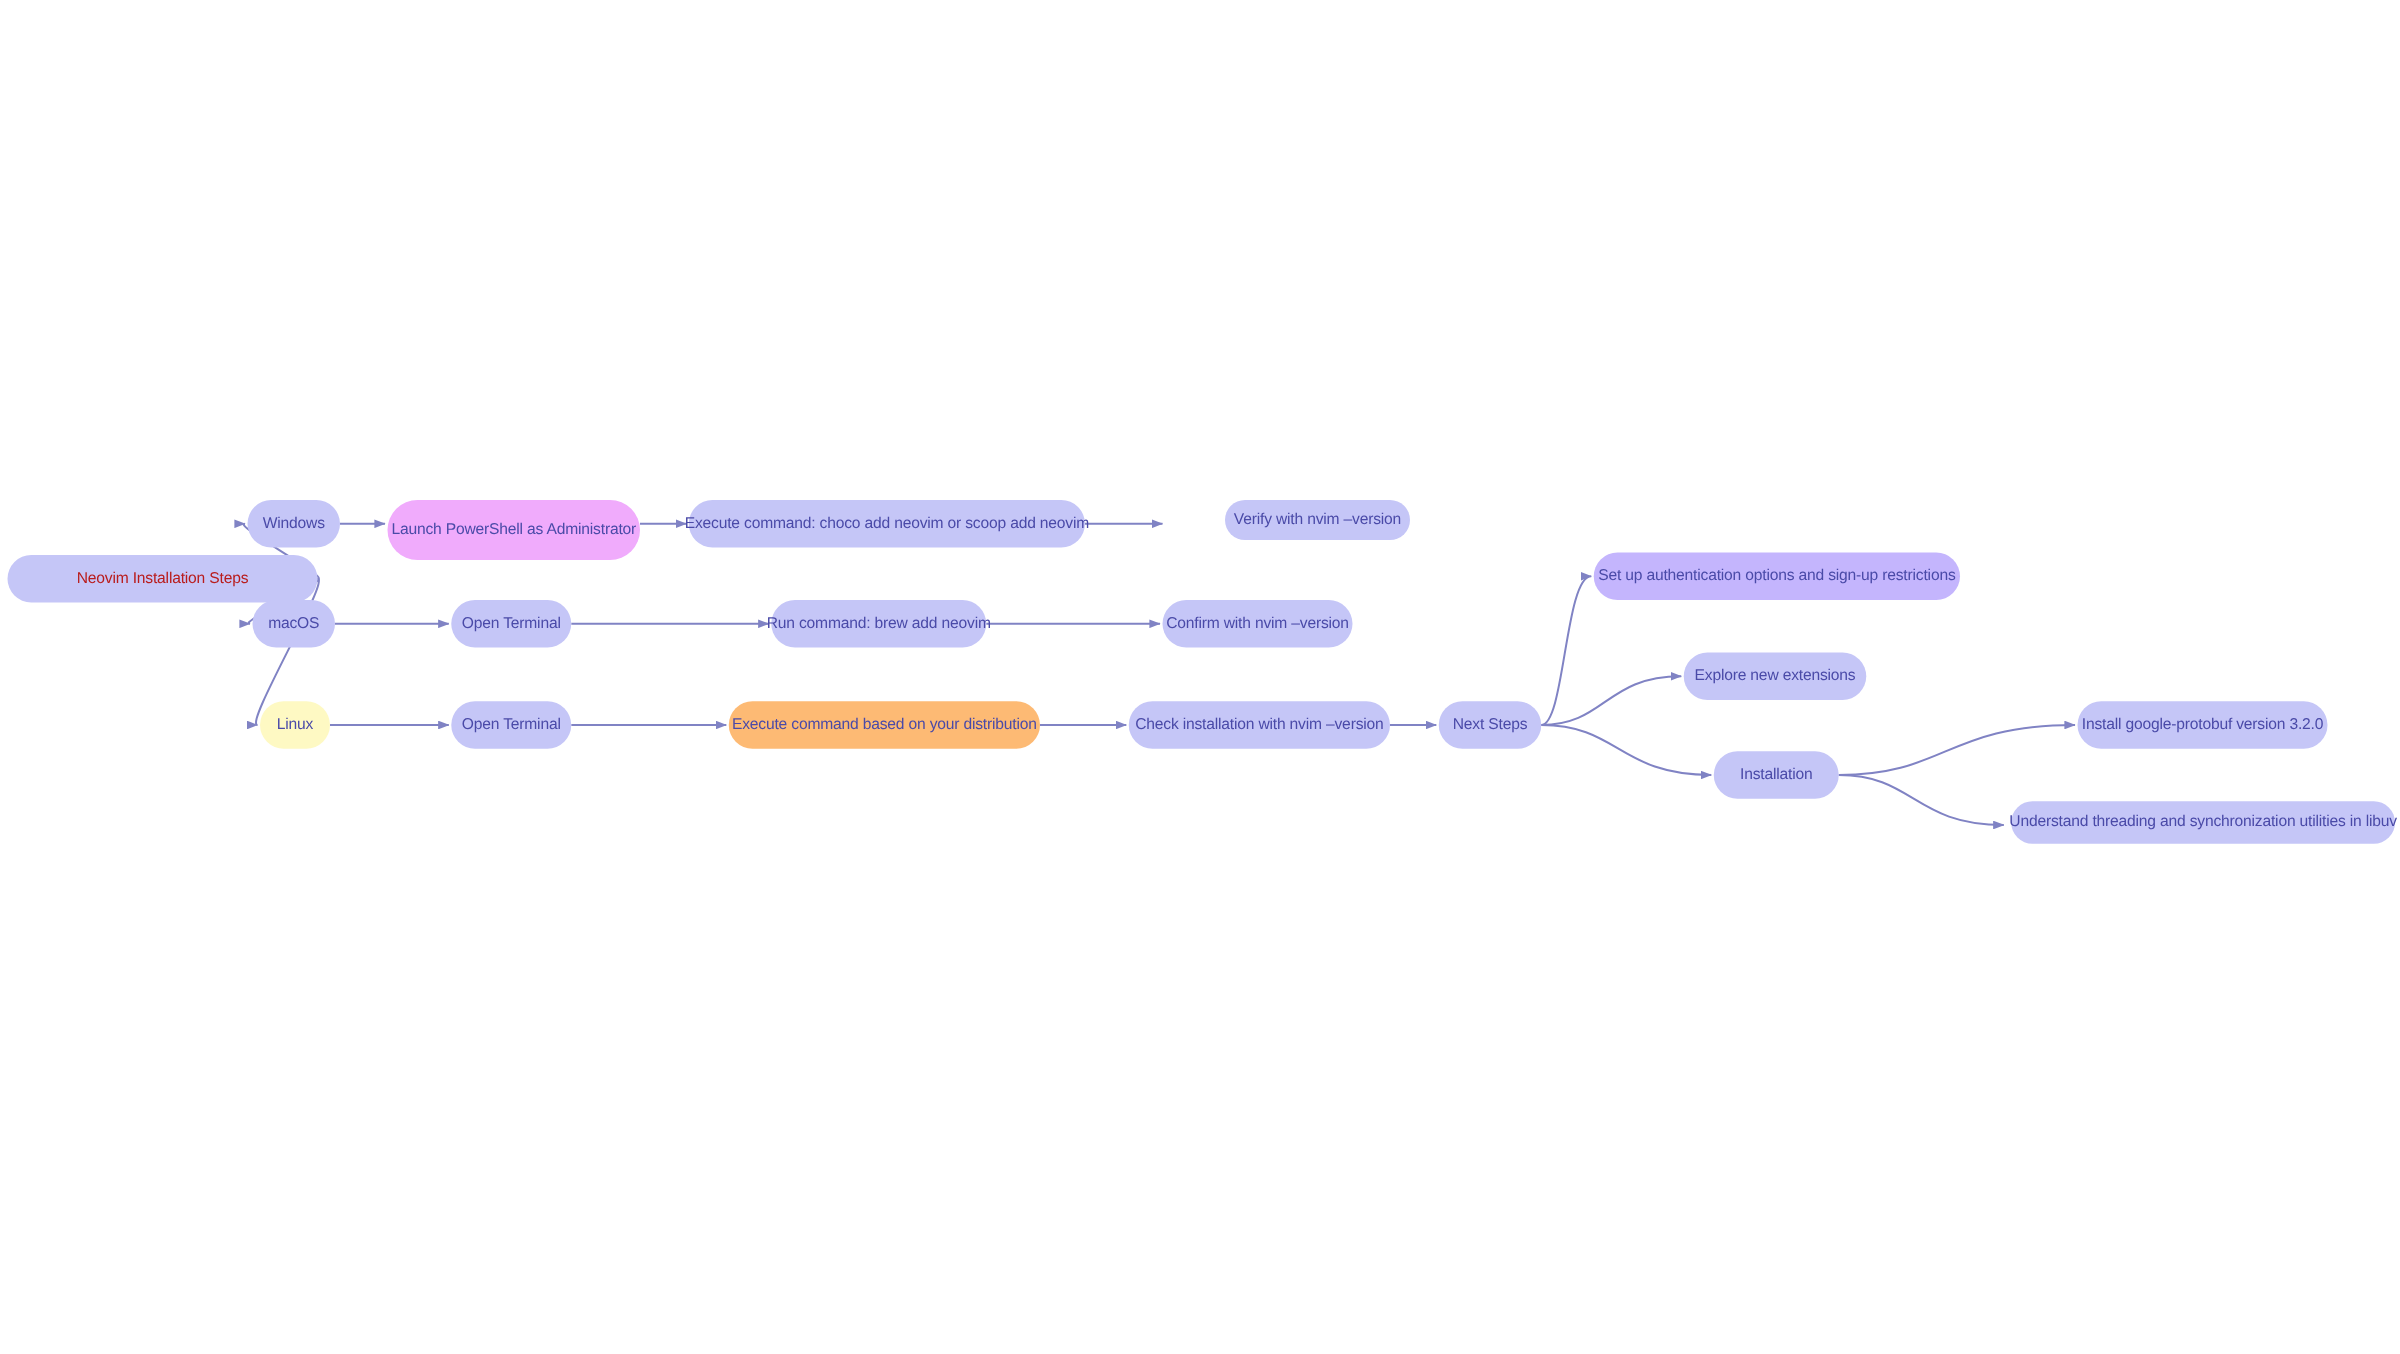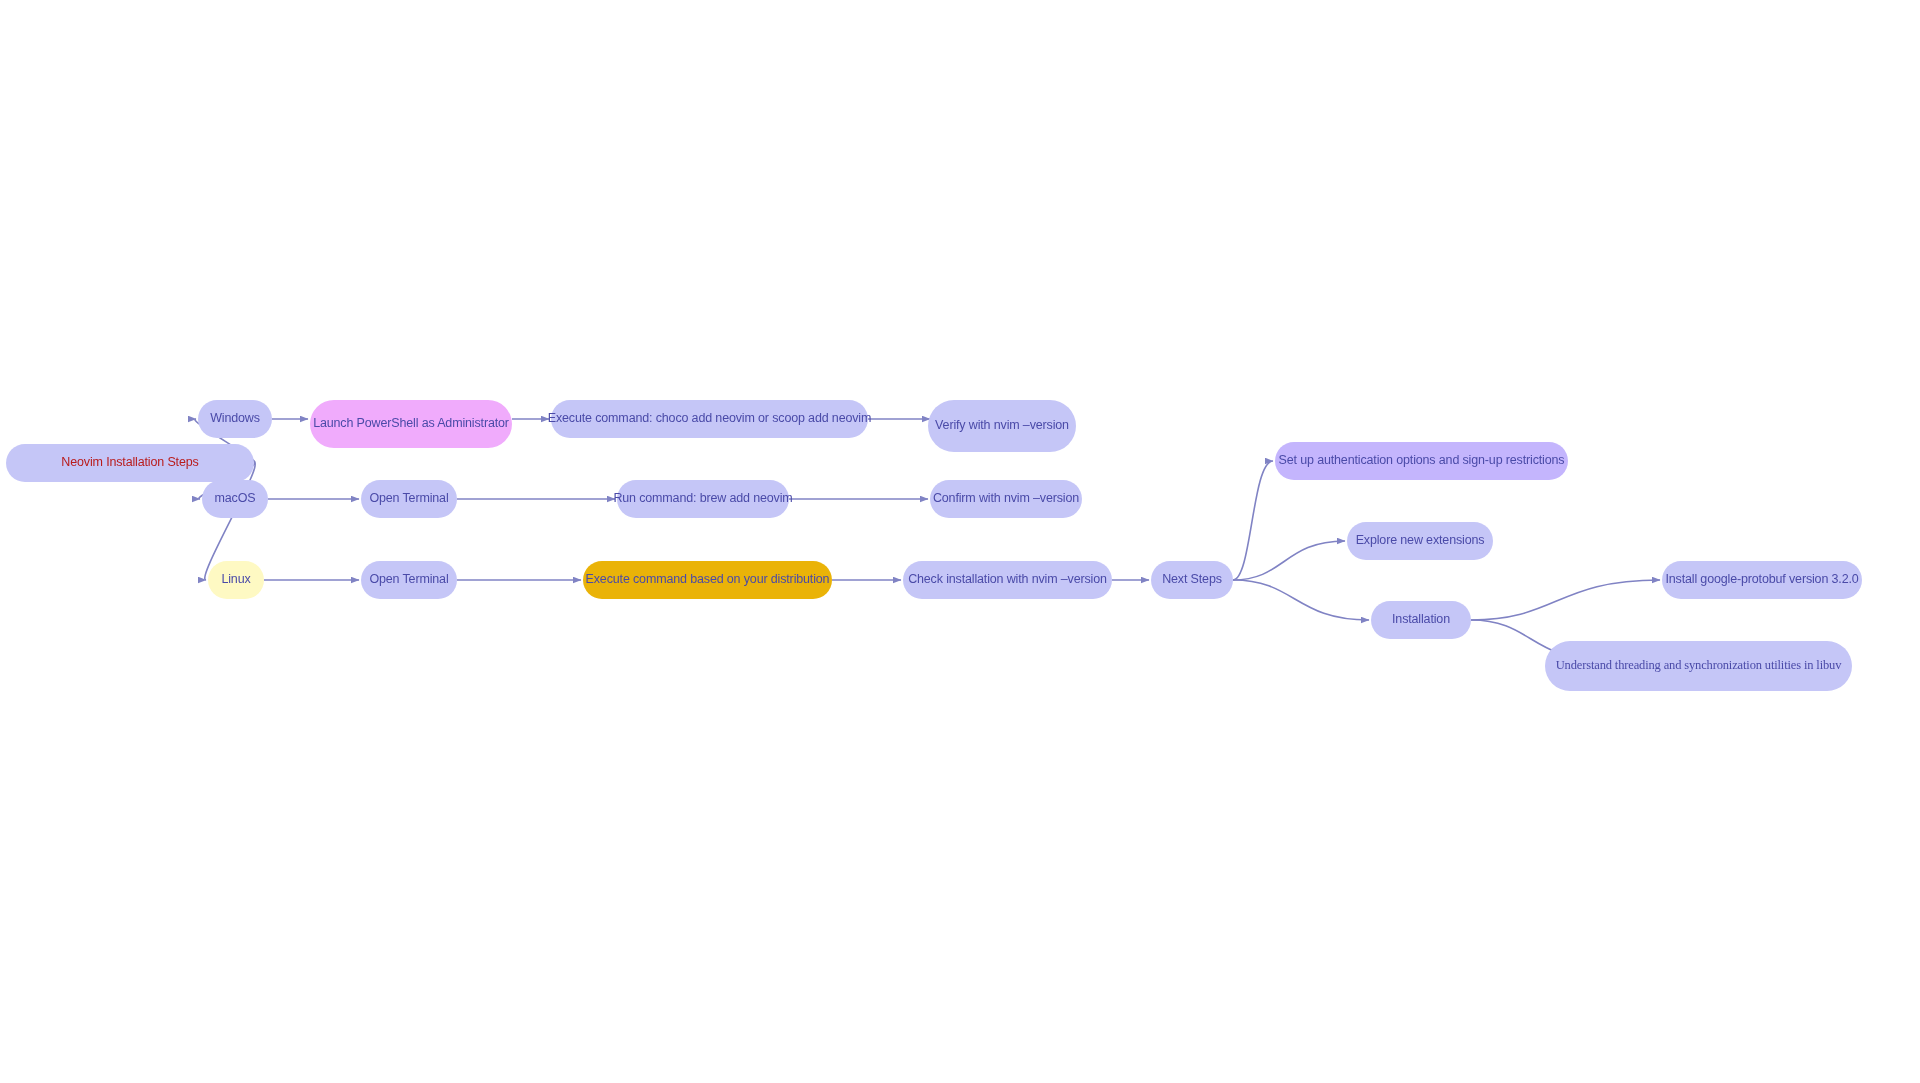--- a/index.html
+++ b/index.html
@@ -84,59 +84,59 @@
       </div>
       <div class="node" style="left: 198px; top: 400px; width: 74px; height: 38px; background: rgb(197, 198, 247); color: rgb(74, 74, 168); text-align: right;">
         <span class="node-label">Windows</span>
       </div>
       <div class="node" style="left: 310px; top: 400px; width: 202px; height: 48px; background: #f0abfc; color: rgb(74, 74, 168);">
         <span class="node-label">Launch PowerShell as Administrator</span>
       </div>
       <div class="node" style="left: 551px; top: 400px; width: 317px; height: 38px; background: rgb(197, 198, 247); color: rgb(74, 74, 168);">
         <span class="node-label">Execute command: choco add neovim or scoop add neovim</span>
       </div>
-      <div class="node" style="left: 928px; top: 400px; width: 148px; height: 52px; background: rgb(197, 198, 247); color: rgb(74, 74, 168);">
+      <div class="node" style="left: 980px; top: 400px; width: 148px; height: 32px; background: rgb(197, 198, 247); color: rgb(74, 74, 168);">
         <span class="node-label">Verify with nvim –version</span>
       </div>
       <div class="node" style="left: 202px; top: 480px; width: 66px; height: 38px; background: rgb(197, 198, 247); color: rgb(74, 74, 168);">
         <span class="node-label">macOS</span>
       </div>
       <div class="node" style="left: 361px; top: 480px; width: 96px; height: 38px; background: rgb(197, 198, 247); color: rgb(74, 74, 168);">
         <span class="node-label">Open Terminal</span>
       </div>
       <div class="node" style="left: 617px; top: 480px; width: 172px; height: 38px; background: rgb(197, 198, 247); color: rgb(74, 74, 168);">
         <span class="node-label">Run command: brew add neovim</span>
       </div>
       <div class="node" style="left: 930px; top: 480px; width: 152px; height: 38px; background: rgb(197, 198, 247); color: rgb(74, 74, 168);">
         <span class="node-label">Confirm with nvim –version</span>
       </div>
       <div class="node" style="left: 208px; top: 561px; width: 56px; height: 38px; background: #fef9c3; color: rgb(74, 74, 168);">
         <span class="node-label">Linux</span>
       </div>
       <div class="node" style="left: 361px; top: 561px; width: 96px; height: 38px; background: rgb(197, 198, 247); color: rgb(74, 74, 168);">
         <span class="node-label">Open Terminal</span>
       </div>
-      <div class="node" style="left: 583px; top: 561px; width: 249px; height: 38px; background: #eab308; color: rgb(74, 74, 168);">
+      <div class="node" style="left: 583px; top: 561px; width: 249px; height: 38px; background: #fdba74; color: rgb(74, 74, 168);">
         <span class="node-label">Execute command based on your distribution</span>
       </div>
       <div class="node" style="left: 903px; top: 561px; width: 209px; height: 38px; background: rgb(197, 198, 247); color: rgb(74, 74, 168);">
         <span class="node-label">Check installation with nvim –version</span>
       </div>
       <div class="node" style="left: 1151px; top: 561px; width: 82px; height: 38px; background: rgb(197, 198, 247); color: rgb(74, 74, 168);">
         <span class="node-label">Next Steps</span>
       </div>
       <div class="node" style="left: 1275px; top: 442px; width: 293px; height: 38px; background: #c4b5fd; color: rgb(74, 74, 168);">
         <span class="node-label">Set up authentication options and sign-up restrictions</span>
       </div>
       <div class="node" style="left: 1347px; top: 522px; width: 146px; height: 38px; background: rgb(197, 198, 247); color: rgb(74, 74, 168);">
         <span class="node-label">Explore new extensions</span>
       </div>
       <div class="node" style="left: 1371px; top: 601px; width: 100px; height: 38px; background: rgb(197, 198, 247); color: rgb(74, 74, 168);">
         <span class="node-label">Installation</span>
       </div>
       <div class="node" style="left: 1662px; top: 561px; width: 200px; height: 38px; background: rgb(197, 198, 247); color: rgb(74, 74, 168);">
         <span class="node-label">Install google-protobuf version 3.2.0</span>
       </div>
-      <div class="node" style="left: 1545px; top: 641px; width: 307px; height: 50px; background: rgb(197, 198, 247); color: rgb(74, 74, 168); font-family: Liberation Serif, serif;">
+      <div class="node" style="left: 1609px; top: 641px; width: 307px; height: 34px; background: rgb(197, 198, 247); color: rgb(74, 74, 168);">
         <span class="node-label">Understand threading and synchronization utilities in libuv</span>
       </div>
     </div>
 </div>
 
 </body></html>

